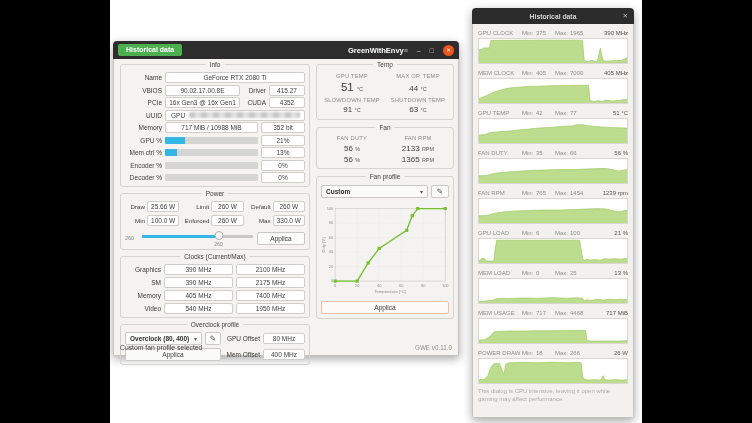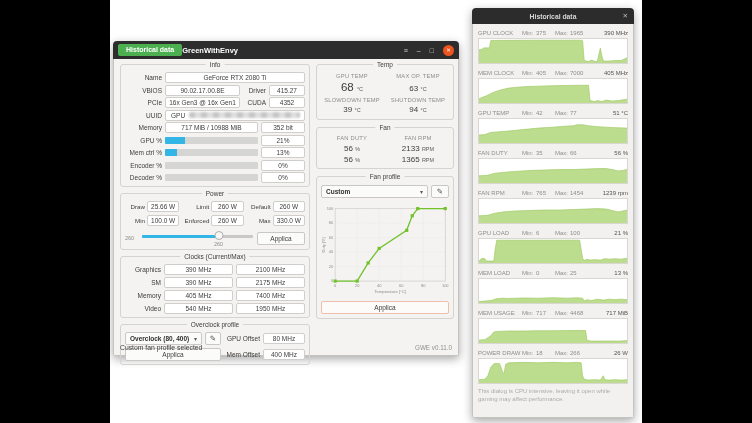--- a/index.html
+++ b/index.html
@@ -21,21 +21,21 @@
   .lbl{font-size:6.5px;color:#3c3c3c;text-align:right;white-space:nowrap;}
   .frame{border:1px solid #d4d3cf;border-radius:3px;position:relative;box-sizing:border-box;}
   .frame>.flabel{position:absolute;top:-4px;left:50%;transform:translateX(-50%);background:#f4f3f1;
                  font-size:6.5px;color:#3c3c3c;padding:0 4px;white-space:nowrap;line-height:8px;}
 
   
   .main-window{position:absolute;left:113px;top:41px;width:346px;height:315px;
                box-shadow:0 3px 10px rgba(0,0,0,0.35);border-radius:4px 4px 2px 2px;}
   .m-titlebar{height:18px;background:#2d2d2d;border-radius:4px 4px 0 0;display:flex;align-items:center;padding:0 5px;box-sizing:border-box;}
   .hist-btn{background:#4caf50;color:#fff;font-size:7px;font-weight:bold;padding:2px 8px;border-radius:2px;line-height:8px;}
-  .m-title{flex:1;text-align:left;color:#fff;font-size:7.5px;font-weight:bold;}
+  .m-title{flex:1;text-align:right;color:#fff;font-size:7.5px;font-weight:bold;}
   .wc{display:flex;align-items:center;gap:9px;}
   .wc .glyph{color:#d5d5d5;font-size:7px;line-height:7px;}
   .wc .close{width:11px;height:11px;border-radius:50%;background:#ec5420;color:#fff;font-size:5.5px;
              display:flex;align-items:center;justify-content:center;line-height:11px;}
   .m-body{position:absolute;left:0;top:18px;right:0;bottom:0;background:#f4f3f1;
           border:1px solid #c4c3bf;border-top:none;box-sizing:border-box;border-radius:0 0 2px 2px;}
   .col-left{position:absolute;left:6px;top:5px;width:190px;}
   .col-right{position:absolute;left:202px;top:5px;width:138px;}
 
   
@@ -260,33 +260,33 @@
       </div>
     </div>
 
     <div class="col-right">
 
       <div class="frame" style="margin-bottom:7px;">
         <div class="flabel">Temp</div>
         <div class="tgrid">
           <div class="tcell">
             <div class="tcap">GPU TEMP</div>
-            <div class="tval big"><span>68</span> <span class="tunit">°C</span></div>
+            <div class="tval big"><span>51</span> <span class="tunit">°C</span></div>
           </div>
           <div class="tcell">
             <div class="tcap">MAX OP. TEMP</div>
-            <div class="tval" style="margin-top:5px;"><span>63</span> <span class="tunit">°C</span></div>
+            <div class="tval" style="margin-top:5px;"><span>44</span> <span class="tunit">°C</span></div>
           </div>
           <div class="tcell">
             <div class="tcap">SLOWDOWN TEMP</div>
-            <div class="tval"><span>39</span> <span class="tunit">°C</span></div>
+            <div class="tval"><span>91</span> <span class="tunit">°C</span></div>
           </div>
           <div class="tcell">
             <div class="tcap">SHUTDOWN TEMP</div>
-            <div class="tval"><span>94</span> <span class="tunit">°C</span></div>
+            <div class="tval"><span>63</span> <span class="tunit">°C</span></div>
           </div>
         </div>
       </div>
 
       <div class="frame" style="margin-bottom:7px;">
         <div class="flabel">Fan</div>
         <div class="fan-grid">
           <div>
             <div class="tcap">FAN DUTY</div>
             <div class="tval"><span>56</span> <span class="tunit">%</span></div>

